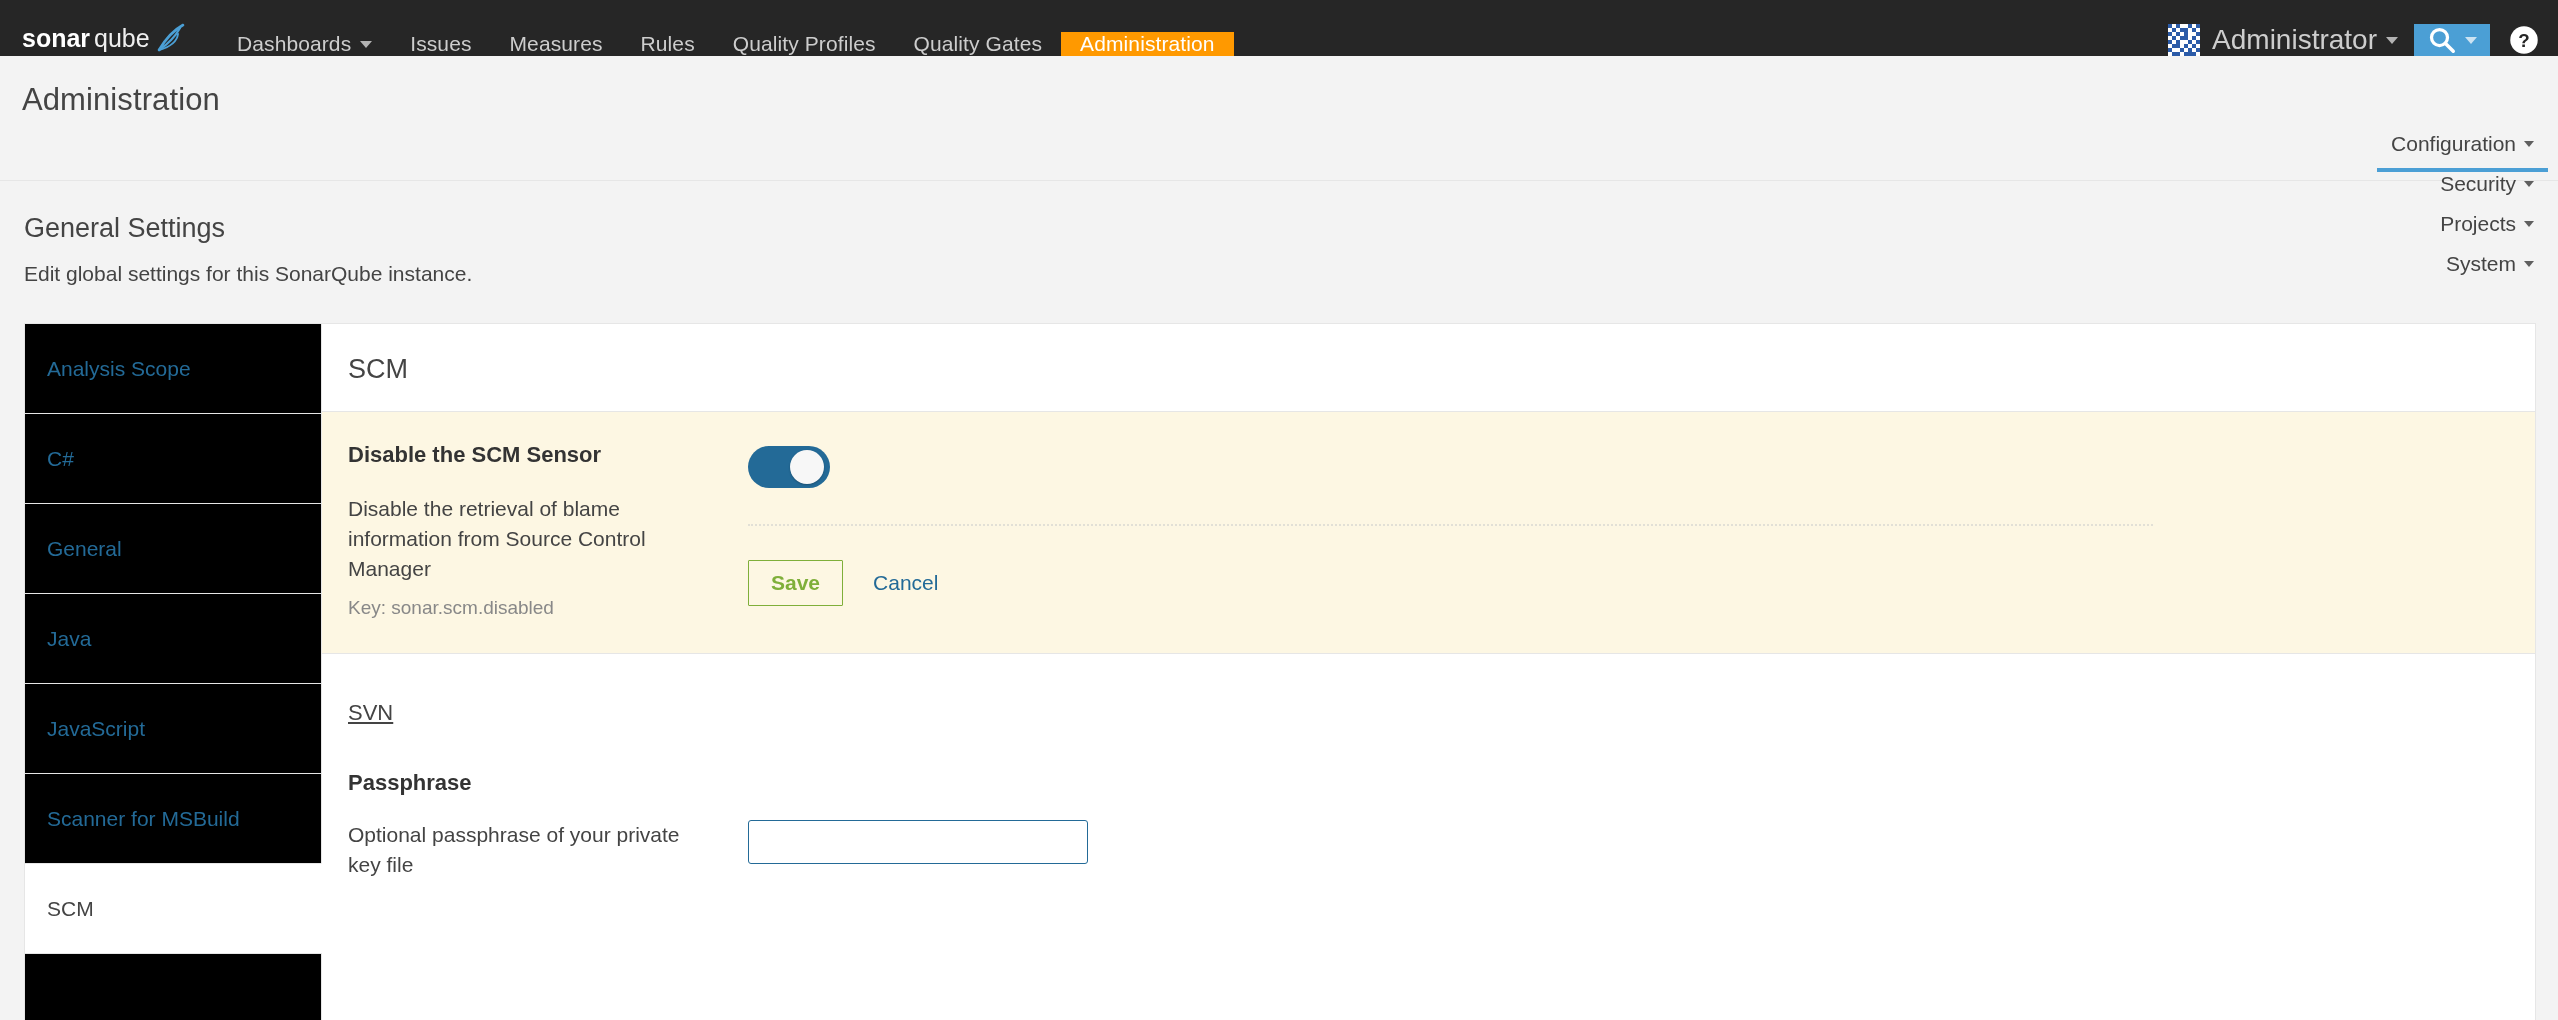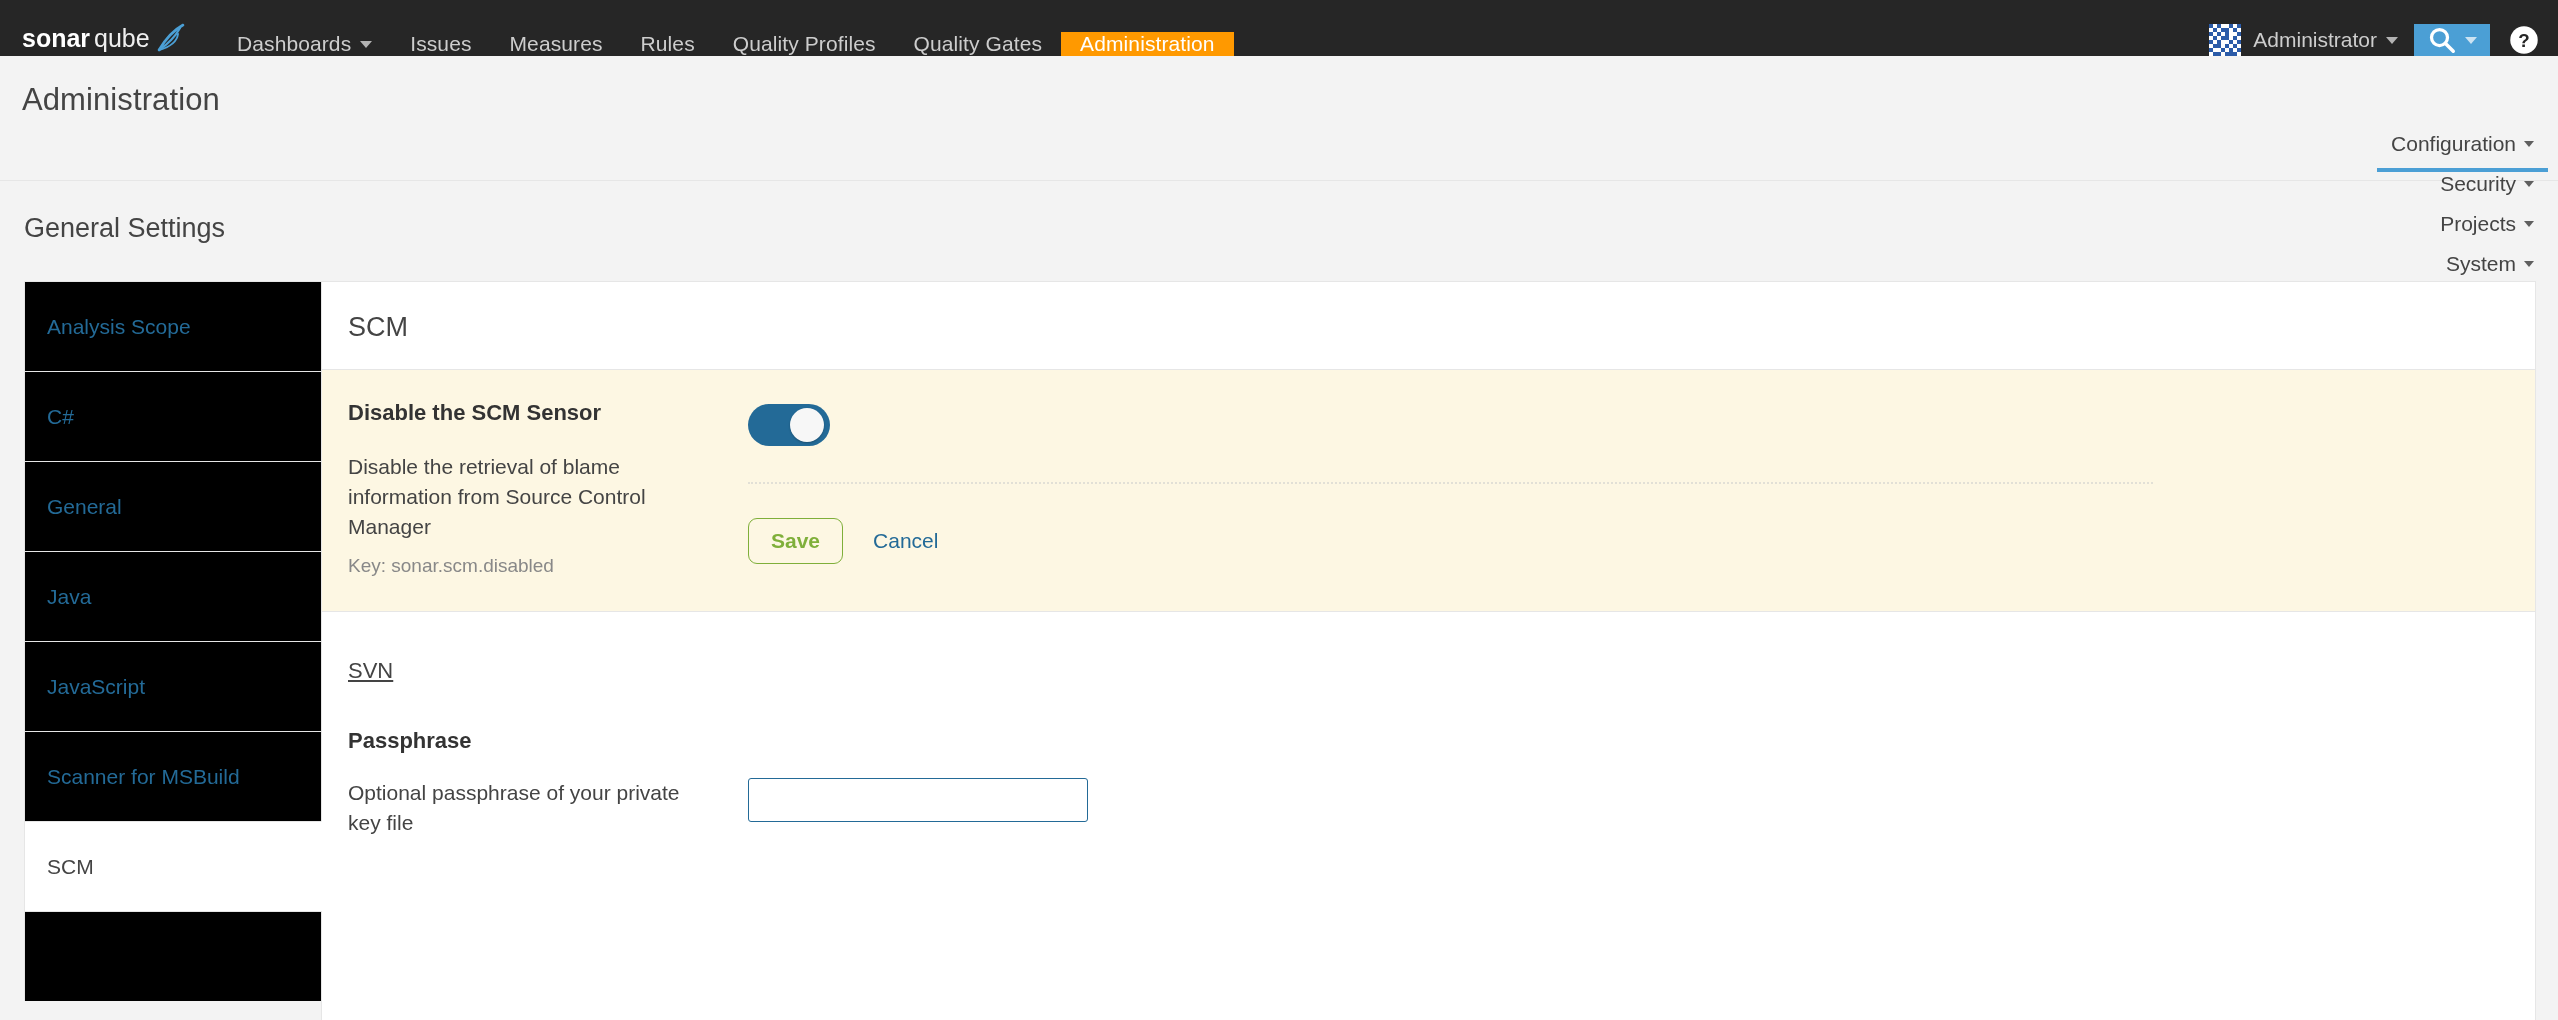--- a/index.html
+++ b/index.html
@@ -52,21 +52,21 @@
     opacity: .85;
   }
   .nav-right {
     margin-left: auto;
     display: flex; align-items: stretch;
   }
   .user-menu {
     display: flex; align-items: center;
     padding: 0 16px 0 18px;
     color: #CDCDCD;
-    font-size: 21px;
+    font-size: 28px;
     cursor: pointer;
   }
   .avatar {
     width: 32px; height: 32px;
     margin-right: 12px;
     background: #fff;
     display: block;
   }
   .search-btn {
     width: 76px;
@@ -231,21 +231,21 @@
     display: flex;
     align-items: center;
   }
   .btn-save {
     background: transparent;
     border: 1px solid #7FAF3A;
     color: #7FAF3A;
     font-size: 21px;
     font-weight: bold;
     padding: 10px 22px;
-    border-radius: 9px;
+    border-radius: 1px;
     cursor: pointer;
     font-family: inherit;
   }
   .btn-cancel {
     margin-left: 30px;
     color: #236A97;
     font-size: 21px;
     cursor: pointer;
     text-decoration: none;
   }
@@ -391,20 +391,21 @@
     <div class="subnav-item">
       <span>System</span>
       <i class="caret"></i>
     </div>
   </div>
 </div>
 
 <div class="page-body">
 
   <h2 class="section-title">General Settings</h2>
+  <p class="section-desc">Edit global settings for this SonarQube instance.</p>
 
   <div class="layout">
 
     <div class="sidebar">
       <div class="side-item">
         <span>Analysis Scope</span>
       </div>
       <div class="side-item">
         <span>C#</span>
       </div>

